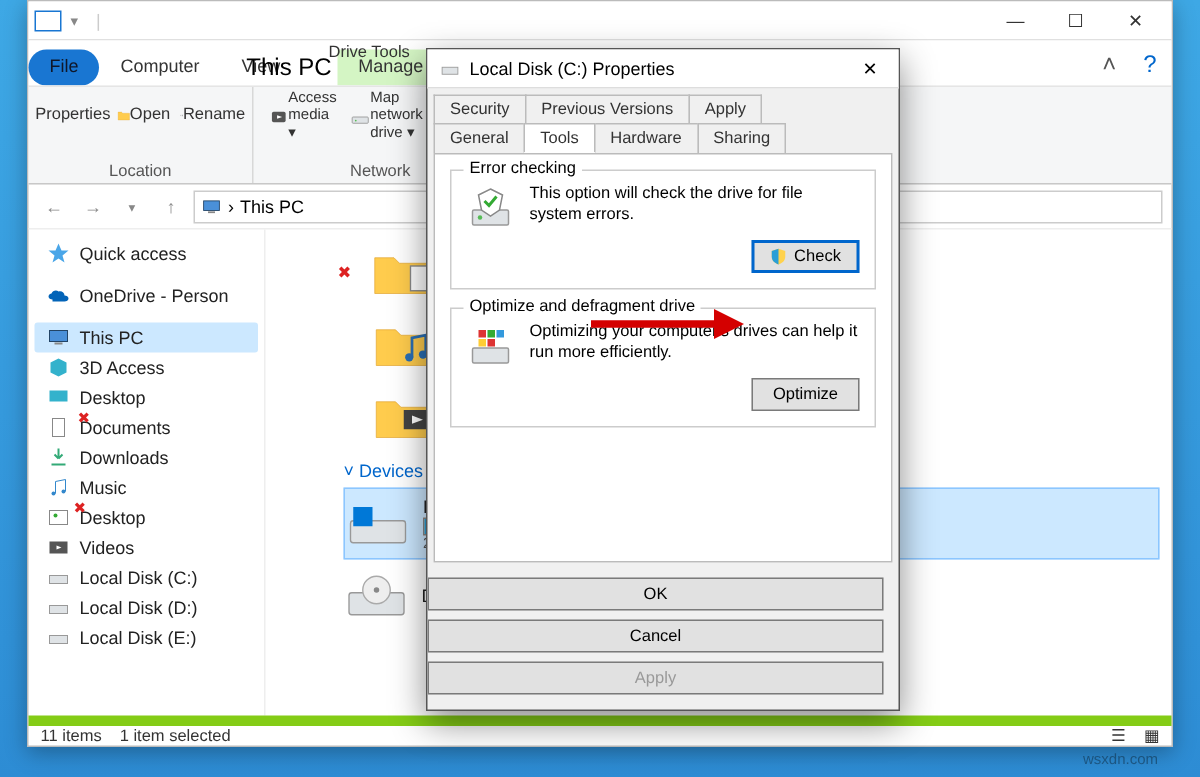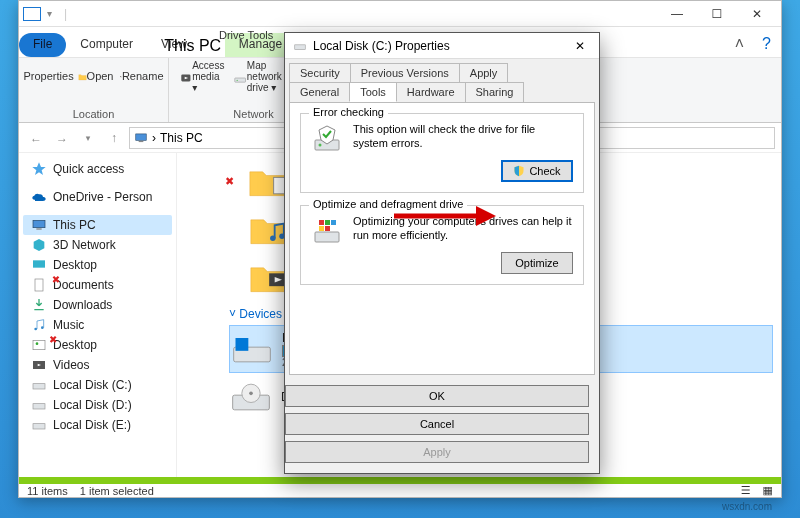--- a/index.html
+++ b/index.html
@@ -183,21 +183,21 @@
         <svg class="nic" viewBox="0 0 24 24">
             <rect x="3" y="5" width="18" height="11" fill="#4a90d9" stroke="#246"></rect>
             <rect x="8" y="17" width="8" height="2" fill="#888"></rect>
           </svg>
         <span>This PC</span>
       </div>
       <div class="navitem">
           <svg class="nic" viewBox="0 0 24 24">
             <path d="M12 3l8 4v10l-8 4-8-4V7z" fill="#33b2cc"></path>
           </svg>
-          <span>3D Network</span>
+          <span>3D Access</span>
         </div>
       <div class="navitem">
           <svg class="nic" viewBox="0 0 24 24">
             <rect x="3" y="5" width="18" height="11" fill="#33b2cc"></rect>
           </svg>
           <span>Desktop</span>
         </div>
       <div class="navitem">
           <svg class="nic" viewBox="0 0 24 24">
             <rect x="6" y="3" width="12" height="18" fill="#fff" stroke="#888"></rect>

